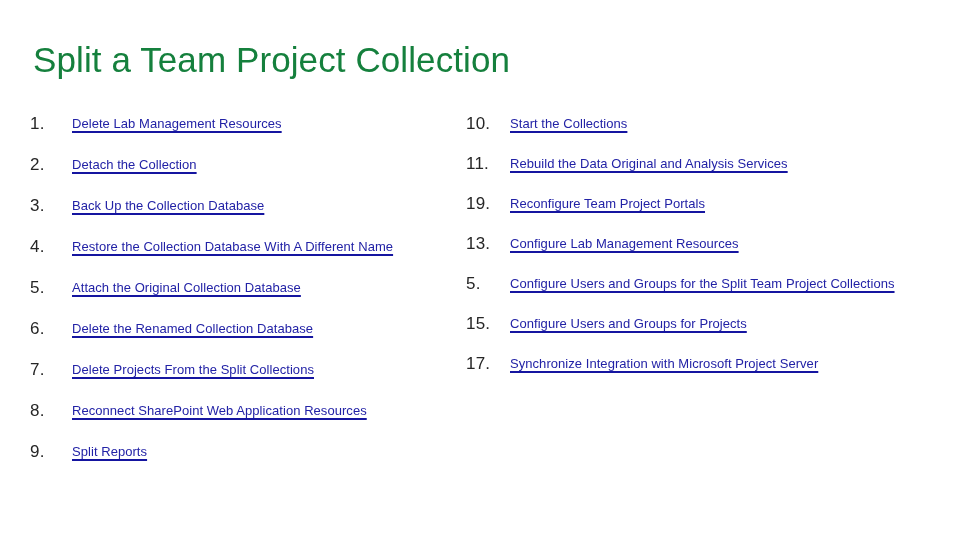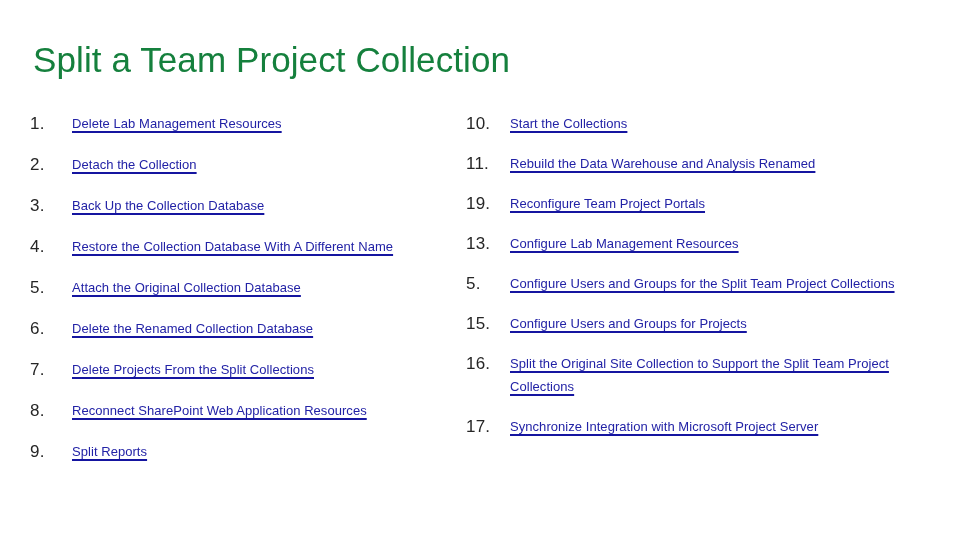--- a/index.html
+++ b/index.html
@@ -127,41 +127,37 @@
       </div>
     </div>
 
   <div class="column" id="column-right">
       <div class="list-item">
         <span class="item-number">10.</span>
         <a class="item-link"><span class="txt">Start the Collections</span></a>
       </div>
       <div class="list-item">
         <span class="item-number">11.</span>
-        <a class="item-link"><span class="txt">Rebuild the Data Warehouse and Analysis Renamed</span></a>
+        <a class="item-link"><span class="txt">Rebuild the Data Original and Analysis Services</span></a>
       </div>
       <div class="list-item">
         <span class="item-number">19.</span>
         <a class="item-link"><span class="txt">Reconfigure Team Project Portals</span></a>
       </div>
       <div class="list-item">
         <span class="item-number">13.</span>
         <a class="item-link"><span class="txt">Configure Lab Management Resources</span></a>
       </div>
       <div class="list-item">
         <span class="item-number">5.</span>
         <a class="item-link"><span class="txt">Configure Users and Groups for the Split Team Project Collections</span></a>
       </div>
       <div class="list-item">
         <span class="item-number">15.</span>
         <a class="item-link"><span class="txt">Configure Users and Groups for Projects</span></a>
       </div>
       <div class="list-item">
-        <span class="item-number">16.</span>
-        <a class="item-link"><span class="txt">Split the Original Site Collection to Support the Split Team Project Collections</span></a>
-      </div>
-      <div class="list-item">
         <span class="item-number">17.</span>
         <a class="item-link"><span class="txt">Synchronize Integration with Microsoft Project Server</span></a>
       </div>
     </div>
 
 </div>
 
 </body></html>

